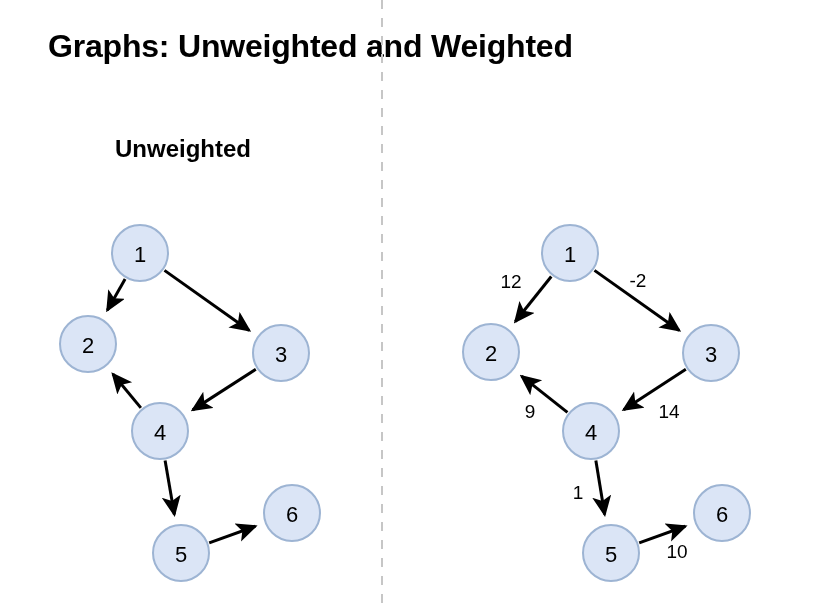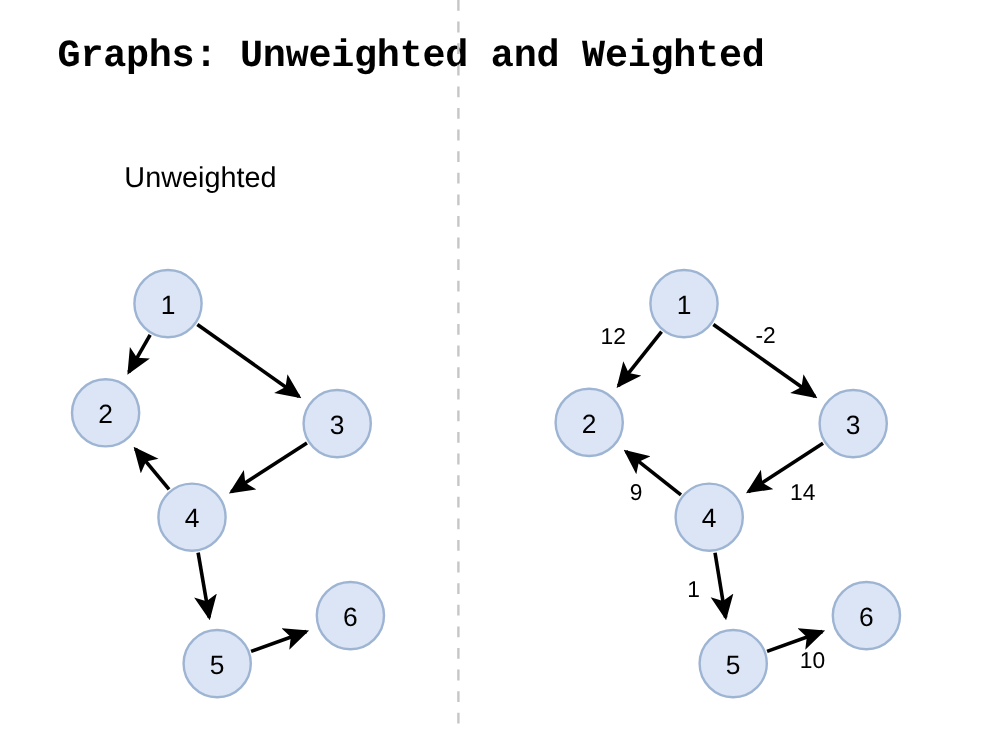--- a/index.html
+++ b/index.html
@@ -23,30 +23,30 @@
   }
   #title {
     position: absolute;
     left: 48px;
     top: 28px;
     font-size: 32px;
     font-weight: bold;
     letter-spacing: -0.2px;
     white-space: nowrap;
     color: #000000;
-    font-family: Liberation Mono, monospace;
   }
   .panel-label {
     position: absolute;
     font-size: 24px;
-    font-weight: normal;
+    font-weight: bold;
     white-space: nowrap;
     color: #000000;
     text-align: center;
     transform: translateX(-50%);
+    margin-left: 16px;
   }
   #label-left  { left: 167px; top: 135px; }
   #label-right { left: 578px; top: 135px; }
 
   svg.graph-canvas {
     position: absolute;
     left: 0;
     top: 0;
     width: 830px;
     height: 612px;

